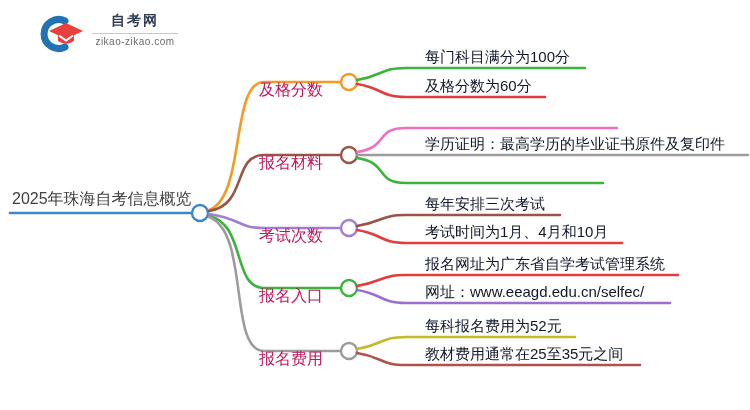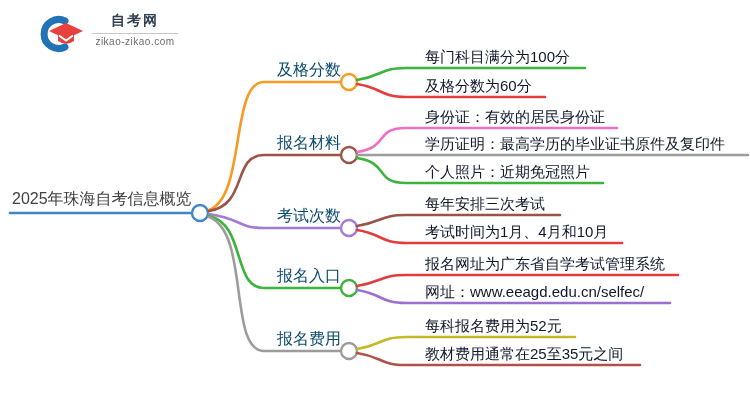--- a/index.html
+++ b/index.html
@@ -7,21 +7,21 @@
     position:relative;width:750px;height:410px;background:#ffffff;
     overflow:hidden;
     font-family:"Liberation Sans","DejaVu Sans",sans-serif;
     color:#3d3d3d;
   }
   .links{position:absolute;left:0;top:0;}
   .links path{fill:none;stroke-width:2.6;stroke-linecap:round;}
   .links circle{fill:#ffffff;stroke-width:2.4;}
   .txt{position:absolute;white-space:nowrap;line-height:1.2;}
   .root-label{font-size:16px;color:#404040;}
-  .branch-label{font-size:16px;color:#0c4a6e;text-align:right;width:100px;}
+  .branch-label{font-size:16px;color:#be185d;text-align:center;width:100px;margin-top:20px;}
   .leaf-label{font-size:15px;color:#0f172a;}
   
   .logo{position:absolute;left:36px;top:12px;display:flex;gap:8px;}
   .logo-text{display:flex;flex-direction:column;align-items:center;}
   .logo-title{font-size:14px;font-weight:bold;color:#2f3e50;letter-spacing:2px;}
   .logo-divider{width:86px;height:1px;background:#c9c9c9;margin:3px 0 2px 0;}
   .logo-domain{font-size:10px;color:#6b6b6b;letter-spacing:0.5px;}
 </style>
 </head>
 <body>
@@ -78,23 +78,21 @@
 
   <div class="txt branch-label" style="left:241px;top:60px;">及格分数</div>
   <div class="txt branch-label" style="left:241px;top:133px;">报名材料</div>
   <div class="txt branch-label" style="left:241px;top:266px;">报名入口</div>
   <div class="txt branch-label" style="left:241px;top:206px;">考试次数</div>
   <div class="txt branch-label" style="left:241px;top:329px;">报名费用</div>
 
   <div class="txt leaf-label" style="left:425px;top:48px;">每门科目满分为100分</div>
   <div class="txt leaf-label" style="left:425px;top:77px;">及格分数为60分</div>
 
-  <div class="txt leaf-label" style="left:425px;top:108px;">身份证：有效的居民身份证</div>
   <div class="txt leaf-label" style="left:425px;top:135px;text-align:center;">学历证明：最高学历的毕业证书原件及复印件</div>
-  <div class="txt leaf-label" style="left:425px;top:163px;">个人照片：近期免冠照片</div>
 
   <div class="txt leaf-label" style="left:425px;top:195px;">每年安排三次考试</div>
   <div class="txt leaf-label" style="left:425px;top:223px;">考试时间为1月、4月和10月</div>
 
   <div class="txt leaf-label" style="left:425px;top:283px;">网址：www.eeagd.edu.cn/selfec/</div>
   <div class="txt leaf-label" style="left:425px;top:255px;">报名网址为广东省自学考试管理系统</div>
 
   <div class="txt leaf-label" style="left:425px;top:317px;">每科报名费用为52元</div>
   <div class="txt leaf-label" style="left:425px;top:345px;">教材费用通常在25至35元之间</div>
 

